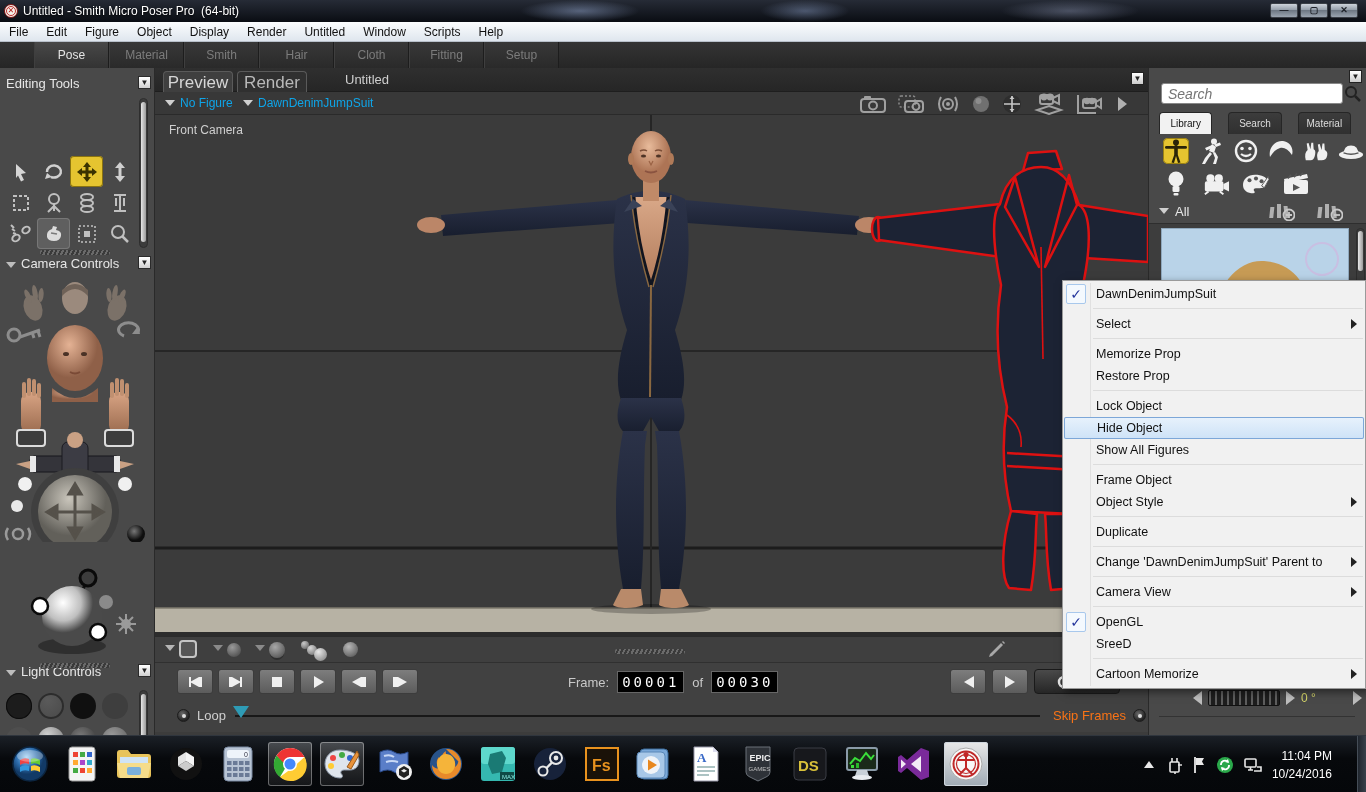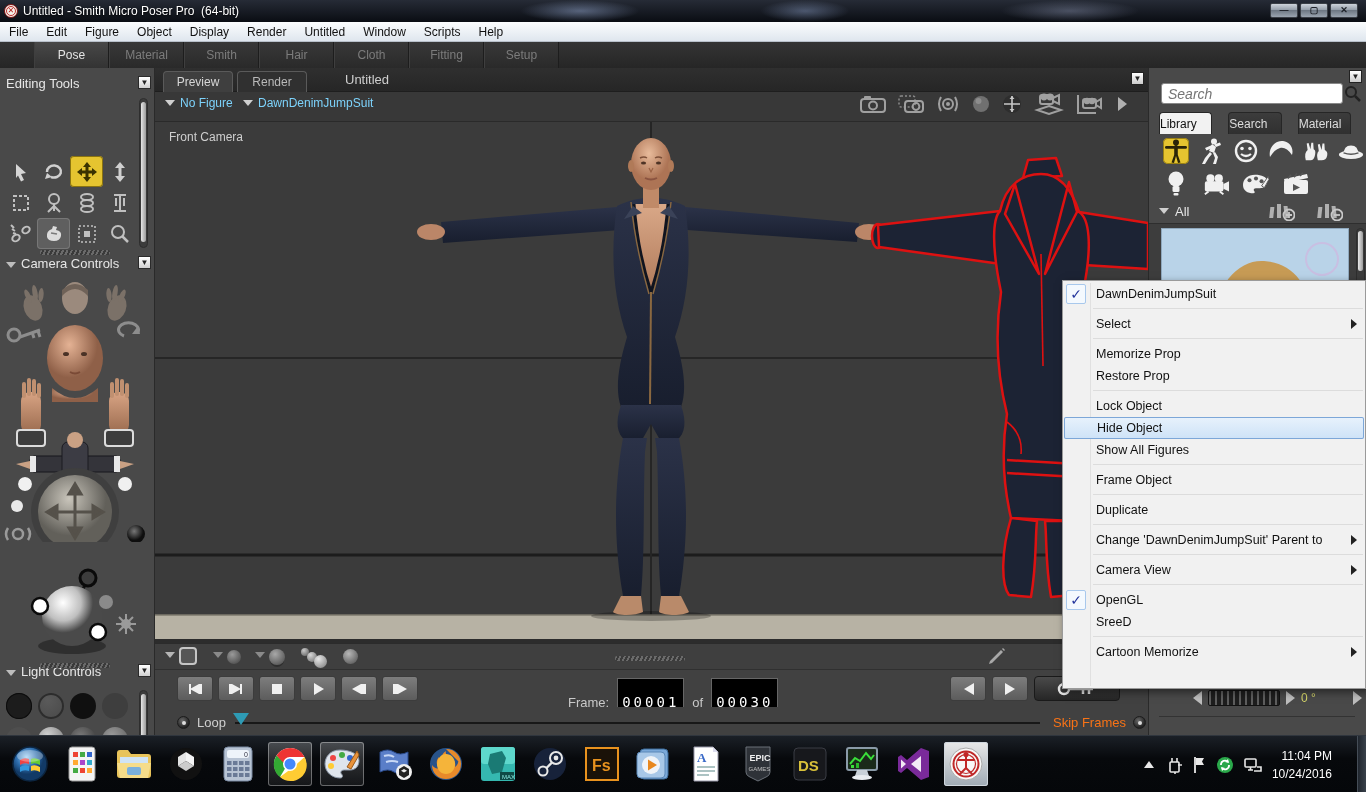--- a/index.html
+++ b/index.html
@@ -55,53 +55,53 @@
   .wire { background-image:
      repeating-linear-gradient(0deg, rgba(140,140,140,.65) 0 1px, transparent 1px 6px),
      repeating-linear-gradient(90deg, rgba(140,140,140,.65) 0 1px, transparent 1px 6px); }
   .wire-dark { background-image:
      repeating-linear-gradient(0deg, rgba(40,40,40,.9) 0 1px, transparent 1px 6px),
      repeating-linear-gradient(90deg, rgba(40,40,40,.9) 0 1px, transparent 1px 6px); }
 
   
   #main { left:155px; top:68px; width:993px; height:667px; background:#3c3c3c; z-index:5;}
   #doc-tabs { position:relative; height:24px; background:linear-gradient(#2f2f2f,#262626); border-bottom:1px solid #1e1e1e;}
-  .doc-tab { position:absolute; top:3px; height:21px; width:70px; text-align:center; font-size:12px; line-height:21px; color:#b9b9b9; border:1px solid #5a5a5a; border-bottom:none; border-radius:4px 4px 0 0; background:#303030;}
+  .doc-tab { position:absolute; top:3px; height:21px; width:70px; text-align:center; font-size:17px; line-height:21px; color:#b9b9b9; border:1px solid #5a5a5a; border-bottom:none; border-radius:4px 4px 0 0; background:#303030;}
   .doc-tab.active { background:#3f3f3f; color:#d6d6d6;}
   #doc-title { position:absolute; left:190px; top:4px; color:#cfcfcf; font-size:13px;}
   #doc-dd { position:absolute; right:4px; top:4px; width:13px; height:13px; background:linear-gradient(#fff,#ccc); border:1px solid #222; font-size:8px; text-align:center; line-height:12px; color:#222;}
-  #fig-row { position:relative; height:30px; background:#383838; border-bottom:1px solid #2a2a2a; color:#7dd3fc; font-size:12px;}
+  #fig-row { position:relative; height:23px; background:#383838; border-bottom:1px solid #2a2a2a; color:#0ea5e9; font-size:12px;}
   .dd-label { position:absolute; top:4px; display:flex; align-items:center; gap:5px;}
   .dd-label .tri { width:0;height:0;border-left:5px solid transparent;border-right:5px solid transparent;border-top:6px solid #cfcfcf;}
   #cam-icons { position:absolute; right:20px; top:1px; display:flex; gap:12px; align-items:center;}
 
   #canvas { position:relative; width:993px; height:521px; background:linear-gradient(#414141,#3a3a3a); overflow:hidden;}
   #front-camera-label { position:absolute; left:14px; top:8px; color:#cfcfcf; font-size:12px; z-index:3;}
 
   #style-bar { position:relative; height:26px; background:#3f3f3f; border-top:1px solid #2b2b2b; }
   #transport-row { position:relative; height:38px; background:#414141; border-top:1px solid #303030;}
   .tbtn { width:36px; height:25px; background:linear-gradient(#7d7d7d,#5c5c5c); border:1px solid #3c3c3c; border-radius:3px; color:#f0f0f0; display:flex; align-items:center; justify-content:center; }
   #transport-left { position:absolute; left:22px; top:6px; display:flex; gap:5px;}
   #frame-group { position:absolute; left:413px; top:8px; display:flex; align-items:center; gap:8px; color:#c9c9c9; font-size:13px;}
-  .lcd { background:#000; border:1px solid #666; color:#fff; font-family:"DejaVu Sans Mono", monospace; font-size:14px; letter-spacing:3px; padding:15px 4px; }
+  .lcd { background:#000; border:1px solid #666; color:#fff; font-family:"DejaVu Sans Mono", monospace; font-size:14px; letter-spacing:3px; padding:2px 4px; }
   #transport-right { position:absolute; left:795px; top:6px; display:flex; gap:6px; align-items:center;}
   #key-btn { width:86px; height:25px; background:linear-gradient(#4a4a4a,#262626); border:1px solid #1a1a1a; border-radius:4px; display:flex; align-items:center; justify-content:center;}
   #loop-row { position:relative; height:32px; background:#414141;}
   .radio { width:13px; height:13px; border-radius:50%; background:radial-gradient(circle at 40% 35%, #6a6a6a, #222 70%); border:1px solid #1c1c1c; position:relative;}
   .radio::after{ content:""; position:absolute; left:4px; top:4px; width:4px; height:4px; border-radius:50%; background:#dcdcdc;}
   #loop-line { position:absolute; left:80px; top:15px; width:805px; height:2px; background:#181818;}
   #loop-marker { position:absolute; left:78px; top:6px; width:0; height:0; border-left:8px solid transparent; border-right:8px solid transparent; border-top:12px solid #2e9bb5;}
 
   
   #rightbar { left:1148px; top:68px; width:218px; height:667px; background:#494949; border-left:1px solid #2a2a2a; overflow:hidden; z-index:10;}
   #rb-corner-dd { position:absolute; right:4px; top:2px; width:13px; height:13px; background:linear-gradient(#fff,#ccc); border:1px solid #222; font-size:8px; line-height:12px; text-align:center; color:#222;}
   #search-box { position:absolute; left:12px; top:15px; width:182px; height:21px; background:#fff; border:1px solid #888; border-radius:3px; font-size:14px; font-style:italic; color:#999; padding:1px 6px; }
   #search-mag { position:absolute; right:4px; top:17px; }
   .lib-tabs { position:absolute; left:10px; top:44px; width:208px; height:22px; display:flex;}
-  .lib-tab { width:76px; text-align:left; font-size:12px; line-height:22px; color:#ddd; background:linear-gradient(#3c3c3c,#303030); border:1px solid #262626; border-bottom:none; border-radius:4px 4px 0 0; margin-right:16px;}
+  .lib-tab { width:76px; text-align:center; font-size:10px; line-height:22px; color:#ddd; background:linear-gradient(#3c3c3c,#303030); border:1px solid #262626; border-bottom:none; border-radius:4px 4px 0 0; margin-right:16px;}
   .lib-tab.active { background:#f2f2f2; color:#111;}
   #lib-icons-1 { position:absolute; left:14px; top:70px; display:flex; gap:9px; align-items:center;}
   #lib-icons-2 { position:absolute; left:14px; top:103px; display:flex; gap:14px; align-items:center;}
   .lib-ic { width:26px; height:26px; display:flex; align-items:center; justify-content:center;}
   .lib-ic.sel { background:#e5c430; border-radius:5px; box-shadow:inset 0 0 0 1px #9a8114;}
   #all-row { position:absolute; left:10px; top:133px; width:200px; height:20px; color:#e6e6e6; font-size:13px; display:flex; align-items:center; gap:6px;}
   #all-row .tri{ width:0;height:0;border-left:5px solid transparent;border-right:5px solid transparent;border-top:6px solid #cfcfcf;}
   #thumb-area { position:absolute; left:0px; top:155px; width:218px; height:135px; background:#3d3d3d; border-top:1px solid #2e2e2e;}
   #thumb-card { position:absolute; left:12px; top:4px; width:188px; height:125px; background:#b9d3e8; overflow:hidden; border:1px solid #8fa8bd;}
   #rot-row { position:absolute; left:8px; top:620px; width:205px; height:20px; display:flex; align-items:center; gap:6px;}
@@ -861,20 +861,21 @@
       <div class="cm-item"><span>Select</span><div class="cm-sub"></div></div>
       <div class="cm-sep"></div>
       <div class="cm-item"><span>Memorize Prop</span></div>
       <div class="cm-item"><span>Restore Prop</span></div>
       <div class="cm-sep"></div>
       <div class="cm-item"><span>Lock Object</span></div>
       <div class="cm-item hl"><span>Hide Object</span></div>
       <div class="cm-item"><span>Show All Figures</span></div>
       <div class="cm-sep"></div>
       <div class="cm-item"><span>Frame Object</span></div>
+      <div class="cm-item"><span>Object Style</span><div class="cm-sub"></div></div>
       <div class="cm-sep"></div>
       <div class="cm-item"><span>Duplicate</span></div>
       <div class="cm-sep"></div>
       <div class="cm-item"><span>Change 'DawnDenimJumpSuit' Parent to</span><div class="cm-sub"></div></div>
       <div class="cm-sep"></div>
       <div class="cm-item"><span>Camera View</span><div class="cm-sub"></div></div>
       <div class="cm-sep"></div>
       <div class="cm-item"><span>OpenGL</span><div class="cm-check">✓</div></div>
       <div class="cm-item"><span>SreeD</span></div>
       <div class="cm-sep"></div>

